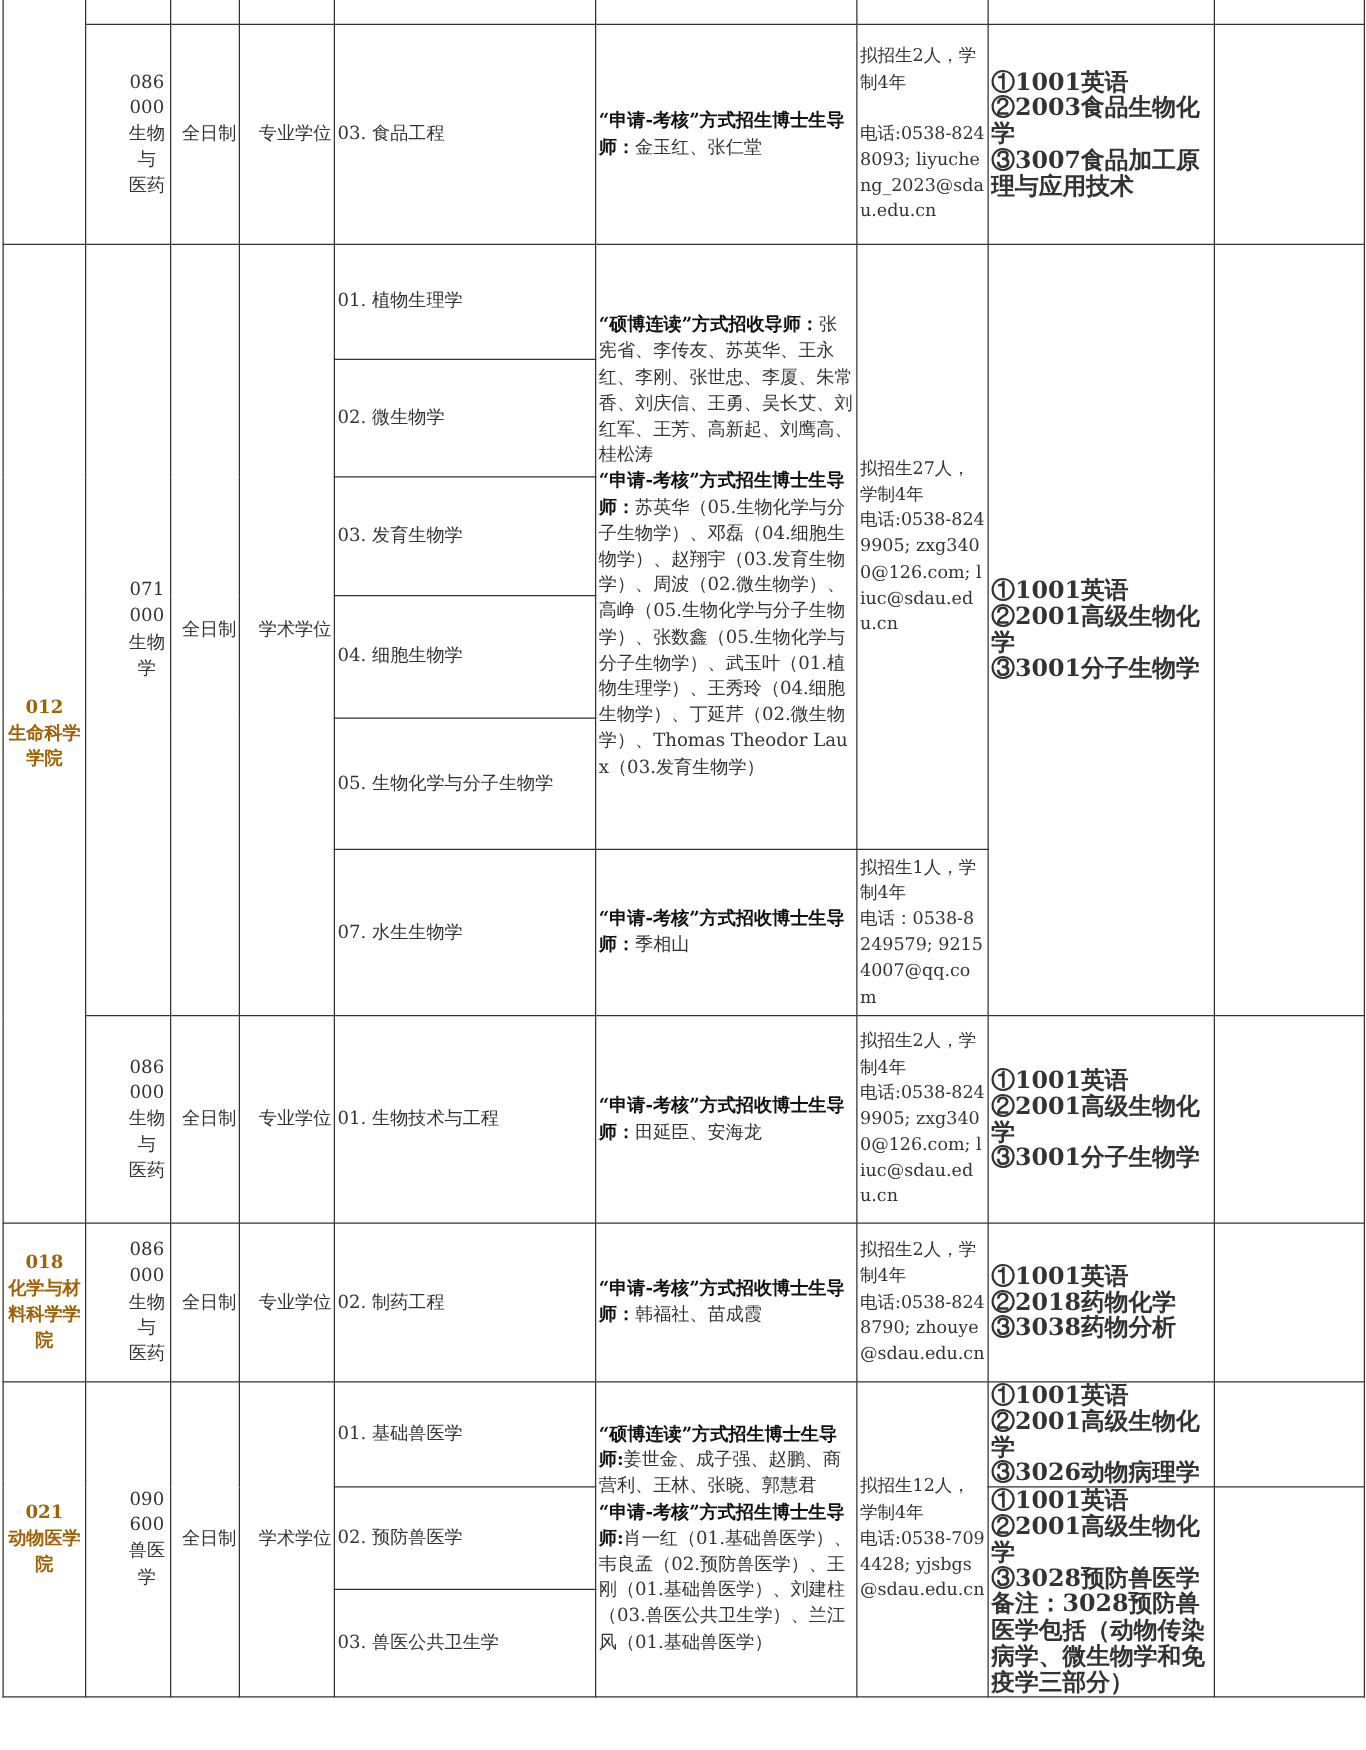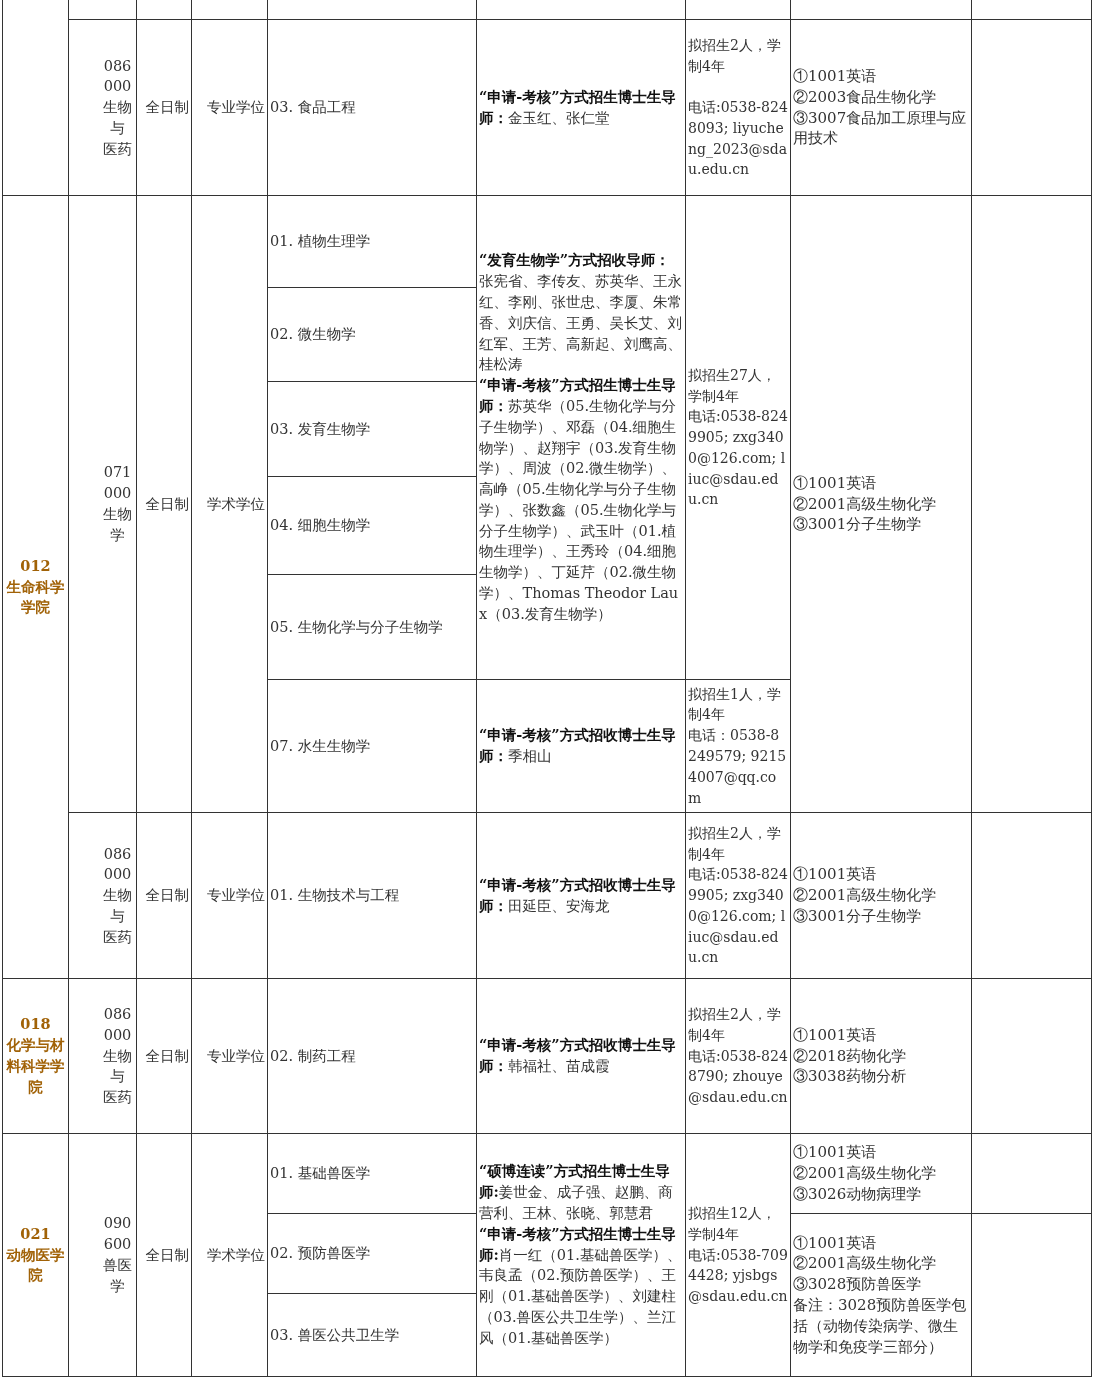--- a/index.html
+++ b/index.html
@@ -4,21 +4,21 @@
 <style>
   html,body{margin:0;padding:0;background:#fff;}
   body{width:1093px;height:1400px;overflow:hidden;position:relative;font-family:"DejaVu Serif","Liberation Serif",serif;color:#333;}
   table{position:absolute;left:2px;top:-1px;border-collapse:collapse;table-layout:fixed;width:1089px;}
   td{border:1.5px solid #333;padding:0 2px;font-size:14.5px;line-height:20.8px;vertical-align:middle;word-break:break-all;overflow:hidden;}
   .c{text-align:right;}
   .dept{font-weight:bold;color:#a16207;text-align:center;}
   .code{text-align:center;padding-left:32px;}
   .sup b{font-weight:bold;color:#111;}
   .contact{text-align:left;font-size:14px;}
-  .exam{font-size:15px;}
+  .exam{font-size:19px;font-weight:bold;}
   .stub td{height:19px;}
 </style>
 </head>
 <body>
 
 <table>
   <colgroup>
     <col style="width:66px">
       <col style="width:68px">
       <col style="width:55px">
@@ -61,21 +61,21 @@
   </tr>
 
   <tr style="height:92px">
     <td rowspan="7" class="dept" style="white-space:pre-line">012
 生命科学学院</td>
     <td rowspan="6" class="code" style="white-space:pre-line">071000
 生物学</td>
     <td rowspan="6" class="c">全日制</td>
     <td rowspan="6" class="c">学术学位</td>
     <td>01. 植物生理学</td>
-    <td rowspan="5" class="sup"><b>“发育生物学”方式招收导师：</b><span>张宪省、李传友、苏英华、王永红、李刚、张世忠、李厦、朱常香、刘庆信、王勇、吴长艾、刘红军、王芳、高新起、刘鹰高、桂松涛</span><br><b>“申请-考核”方式招生博士生导师：</b><span>苏英华（05.生物化学与分子生物学）、邓磊（04.细胞生物学）、赵翔宇（03.发育生物学）、周波（02.微生物学）、高峥（05.生物化学与分子生物学）、张数鑫（05.生物化学与分子生物学）、武玉叶（01.植物生理学）、王秀玲（04.细胞生物学）、丁延芹（02.微生物学）、Thomas Theodor Laux（03.发育生物学）</span></td>
+    <td rowspan="5" class="sup"><b>“硕博连读”方式招收导师：</b><span>张宪省、李传友、苏英华、王永红、李刚、张世忠、李厦、朱常香、刘庆信、王勇、吴长艾、刘红军、王芳、高新起、刘鹰高、桂松涛</span><br><b>“申请-考核”方式招生博士生导师：</b><span>苏英华（05.生物化学与分子生物学）、邓磊（04.细胞生物学）、赵翔宇（03.发育生物学）、周波（02.微生物学）、高峥（05.生物化学与分子生物学）、张数鑫（05.生物化学与分子生物学）、武玉叶（01.植物生理学）、王秀玲（04.细胞生物学）、丁延芹（02.微生物学）、Thomas Theodor Laux（03.发育生物学）</span></td>
     <td rowspan="5" class="contact" style="white-space:pre-line">拟招生27人，学制4年
 电话:0538-8249905; zxg3400@126.com; liuc@sdau.edu.cn</td>
     <td rowspan="6" class="exam" style="white-space:pre-line">①1001英语
 ②2001高级生物化学
 ③3001分子生物学</td>
     <td rowspan="6"></td>
   </tr>
   <tr style="height:94px">
         <td>02. 微生物学</td>
       </tr>
@@ -104,21 +104,21 @@
     <td>01. 生物技术与工程</td>
     <td class="sup"><b>“申请-考核”方式招收博士生导师：</b><span>田延臣、安海龙</span></td>
     <td class="contact" style="white-space:pre-line">拟招生2人，学制4年
 电话:0538-8249905; zxg3400@126.com; liuc@sdau.edu.cn</td>
     <td class="exam" style="white-space:pre-line">①1001英语
 ②2001高级生物化学
 ③3001分子生物学</td>
     <td></td>
   </tr>
 
-  <tr style="height:155px">
+  <tr style="height:127px">
     <td class="dept" style="white-space:pre-line">018
 化学与材料科学学院</td>
     <td class="code" style="white-space:pre-line">086000
 生物与
 医药</td>
     <td class="c">全日制</td>
     <td class="c">专业学位</td>
     <td>02. 制药工程</td>
     <td class="sup"><b>“申请-考核”方式招收博士生导师：</b><span>韩福社、苗成霞</span></td>
     <td class="contact" style="white-space:pre-line">拟招生2人，学制4年

